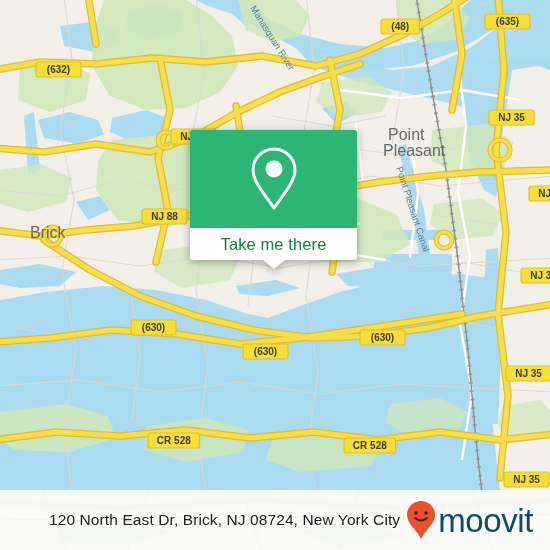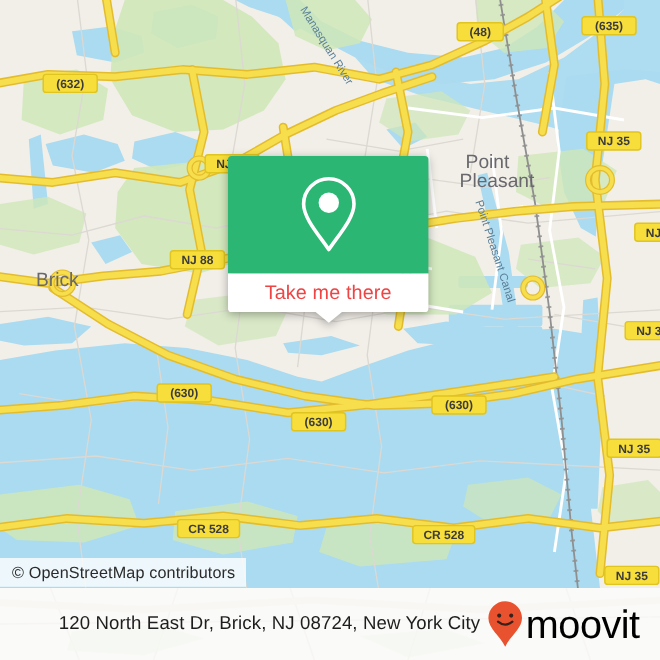--- a/index.html
+++ b/index.html
@@ -68,21 +68,21 @@
     height: 32px;
     background: #ffffff;
     border-radius: 0 0 3px 3px;
     display: flex;
     align-items: center;
     justify-content: center;
     position: relative;
   }
   #callout-label {
     font-size: 16.5px;
-    color: #ef4444;
+    color: #15803d;
     letter-spacing: 0.1px;
     line-height: 1;
   }
   #callout-tail {
     position: absolute;
     left: 50%;
     bottom: -9px;
     margin-left: -11px;
     width: 0;
     height: 0;
@@ -124,21 +124,21 @@
     position: absolute;
     right: 17px;
     top: 50%;
     transform: translateY(-50%);
     display: flex;
     align-items: center;
     gap: 2px;
   }
   #brand-name {
     font-size: 33px;
-    color: #000000;
+    color: #0c4a6e;
     letter-spacing: -0.4px;
     line-height: 1;
     font-weight: 400;
   }
 
   
   .shield-txt {
     font-family: "Liberation Sans", sans-serif;
     font-size: 10px;
     font-weight: bold;
@@ -385,23 +385,20 @@
             <g>
               <rect x="504" y="472" width="45" height="15" rx="2.5" fill="#F7DE3A" stroke="#E0C41F" stroke-width="1.2"></rect>
               <text x="526.5" y="483.1" text-anchor="middle" class="shield-txt">NJ 35</text>
             </g>
           </g>
 
       </g>
     </svg>
   </div>
 
-  <div id="attribution">
-    <span>© OpenStreetMap contributors</span>
-  </div>
 
   <div id="callout">
     <div id="callout-head" style="background:#2BB673;">
       <svg id="pin-icon" width="54" height="66" viewBox="0 0 54 66">
         <path d="M27 3 C15.4 3 6 12.4 6 24 C6 36 19 50 27 62 C35 50 48 36 48 24 C48 12.4 38.6 3 27 3 Z" fill="none" stroke="#ffffff" stroke-width="3" stroke-linejoin="round"></path>
         <circle cx="27" cy="23" r="8.5" fill="#ffffff"></circle>
       </svg>
     </div>
     <div id="callout-foot">
       <span id="callout-label">Take me there</span>

